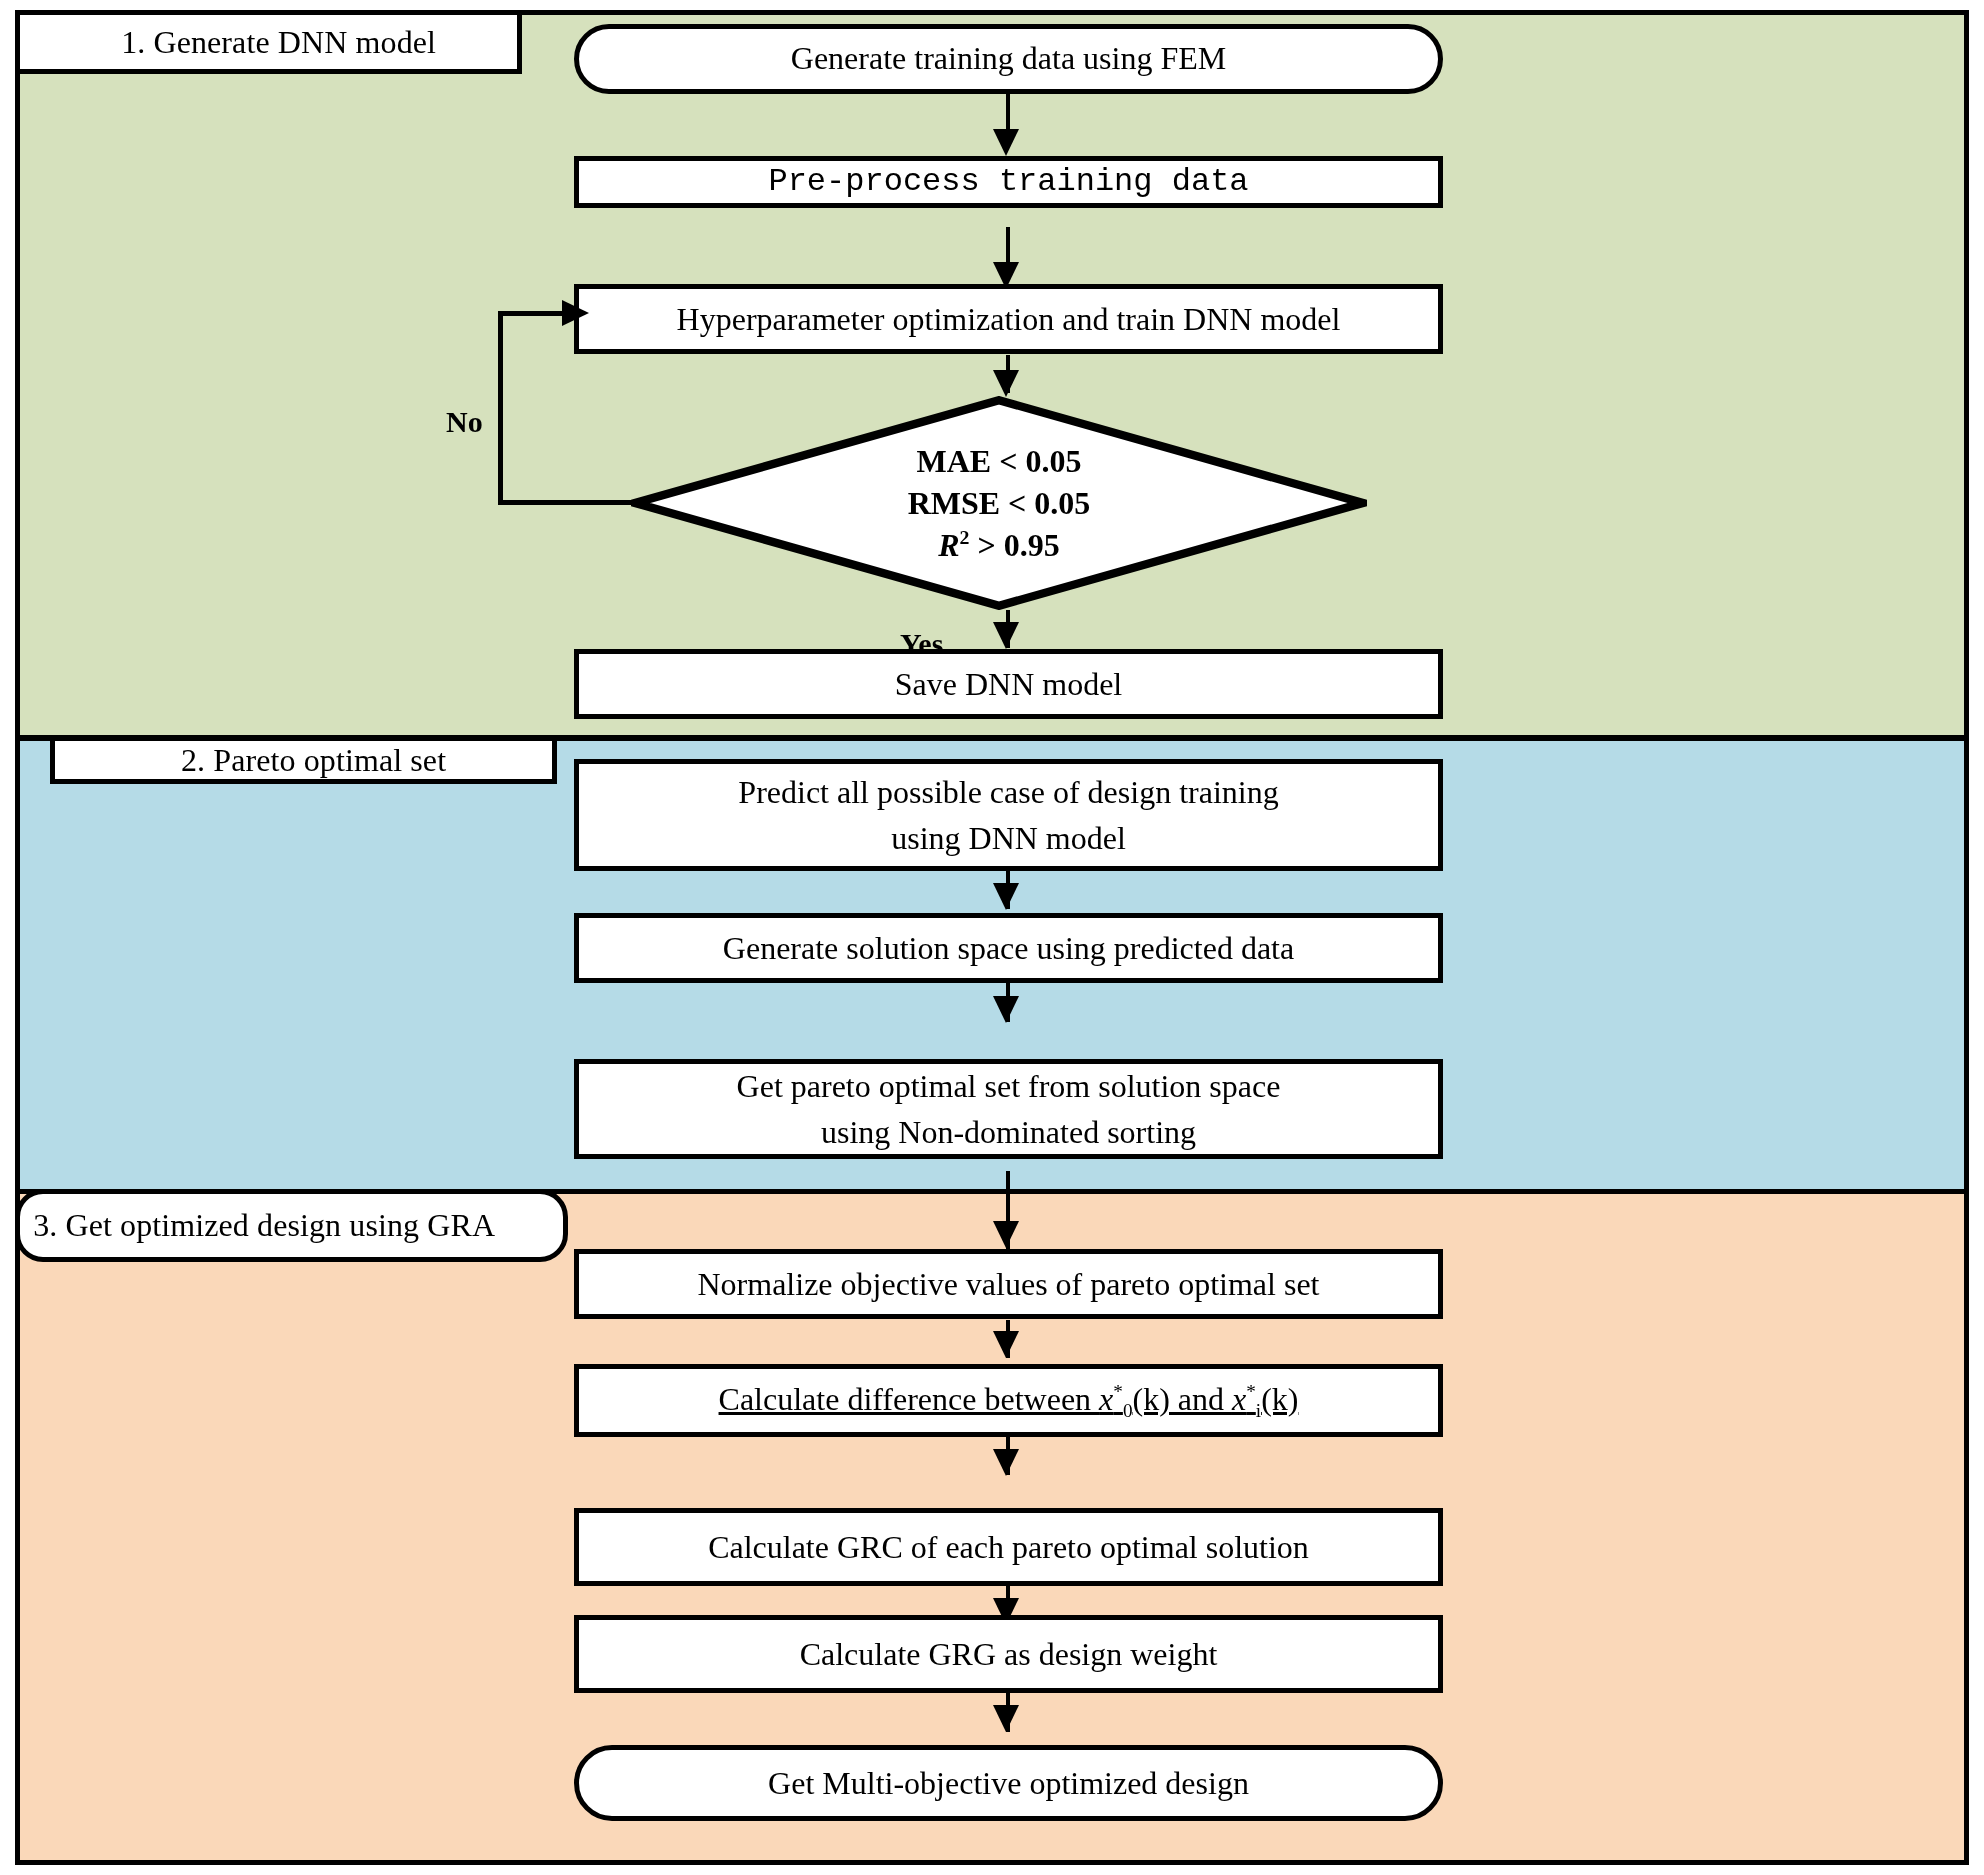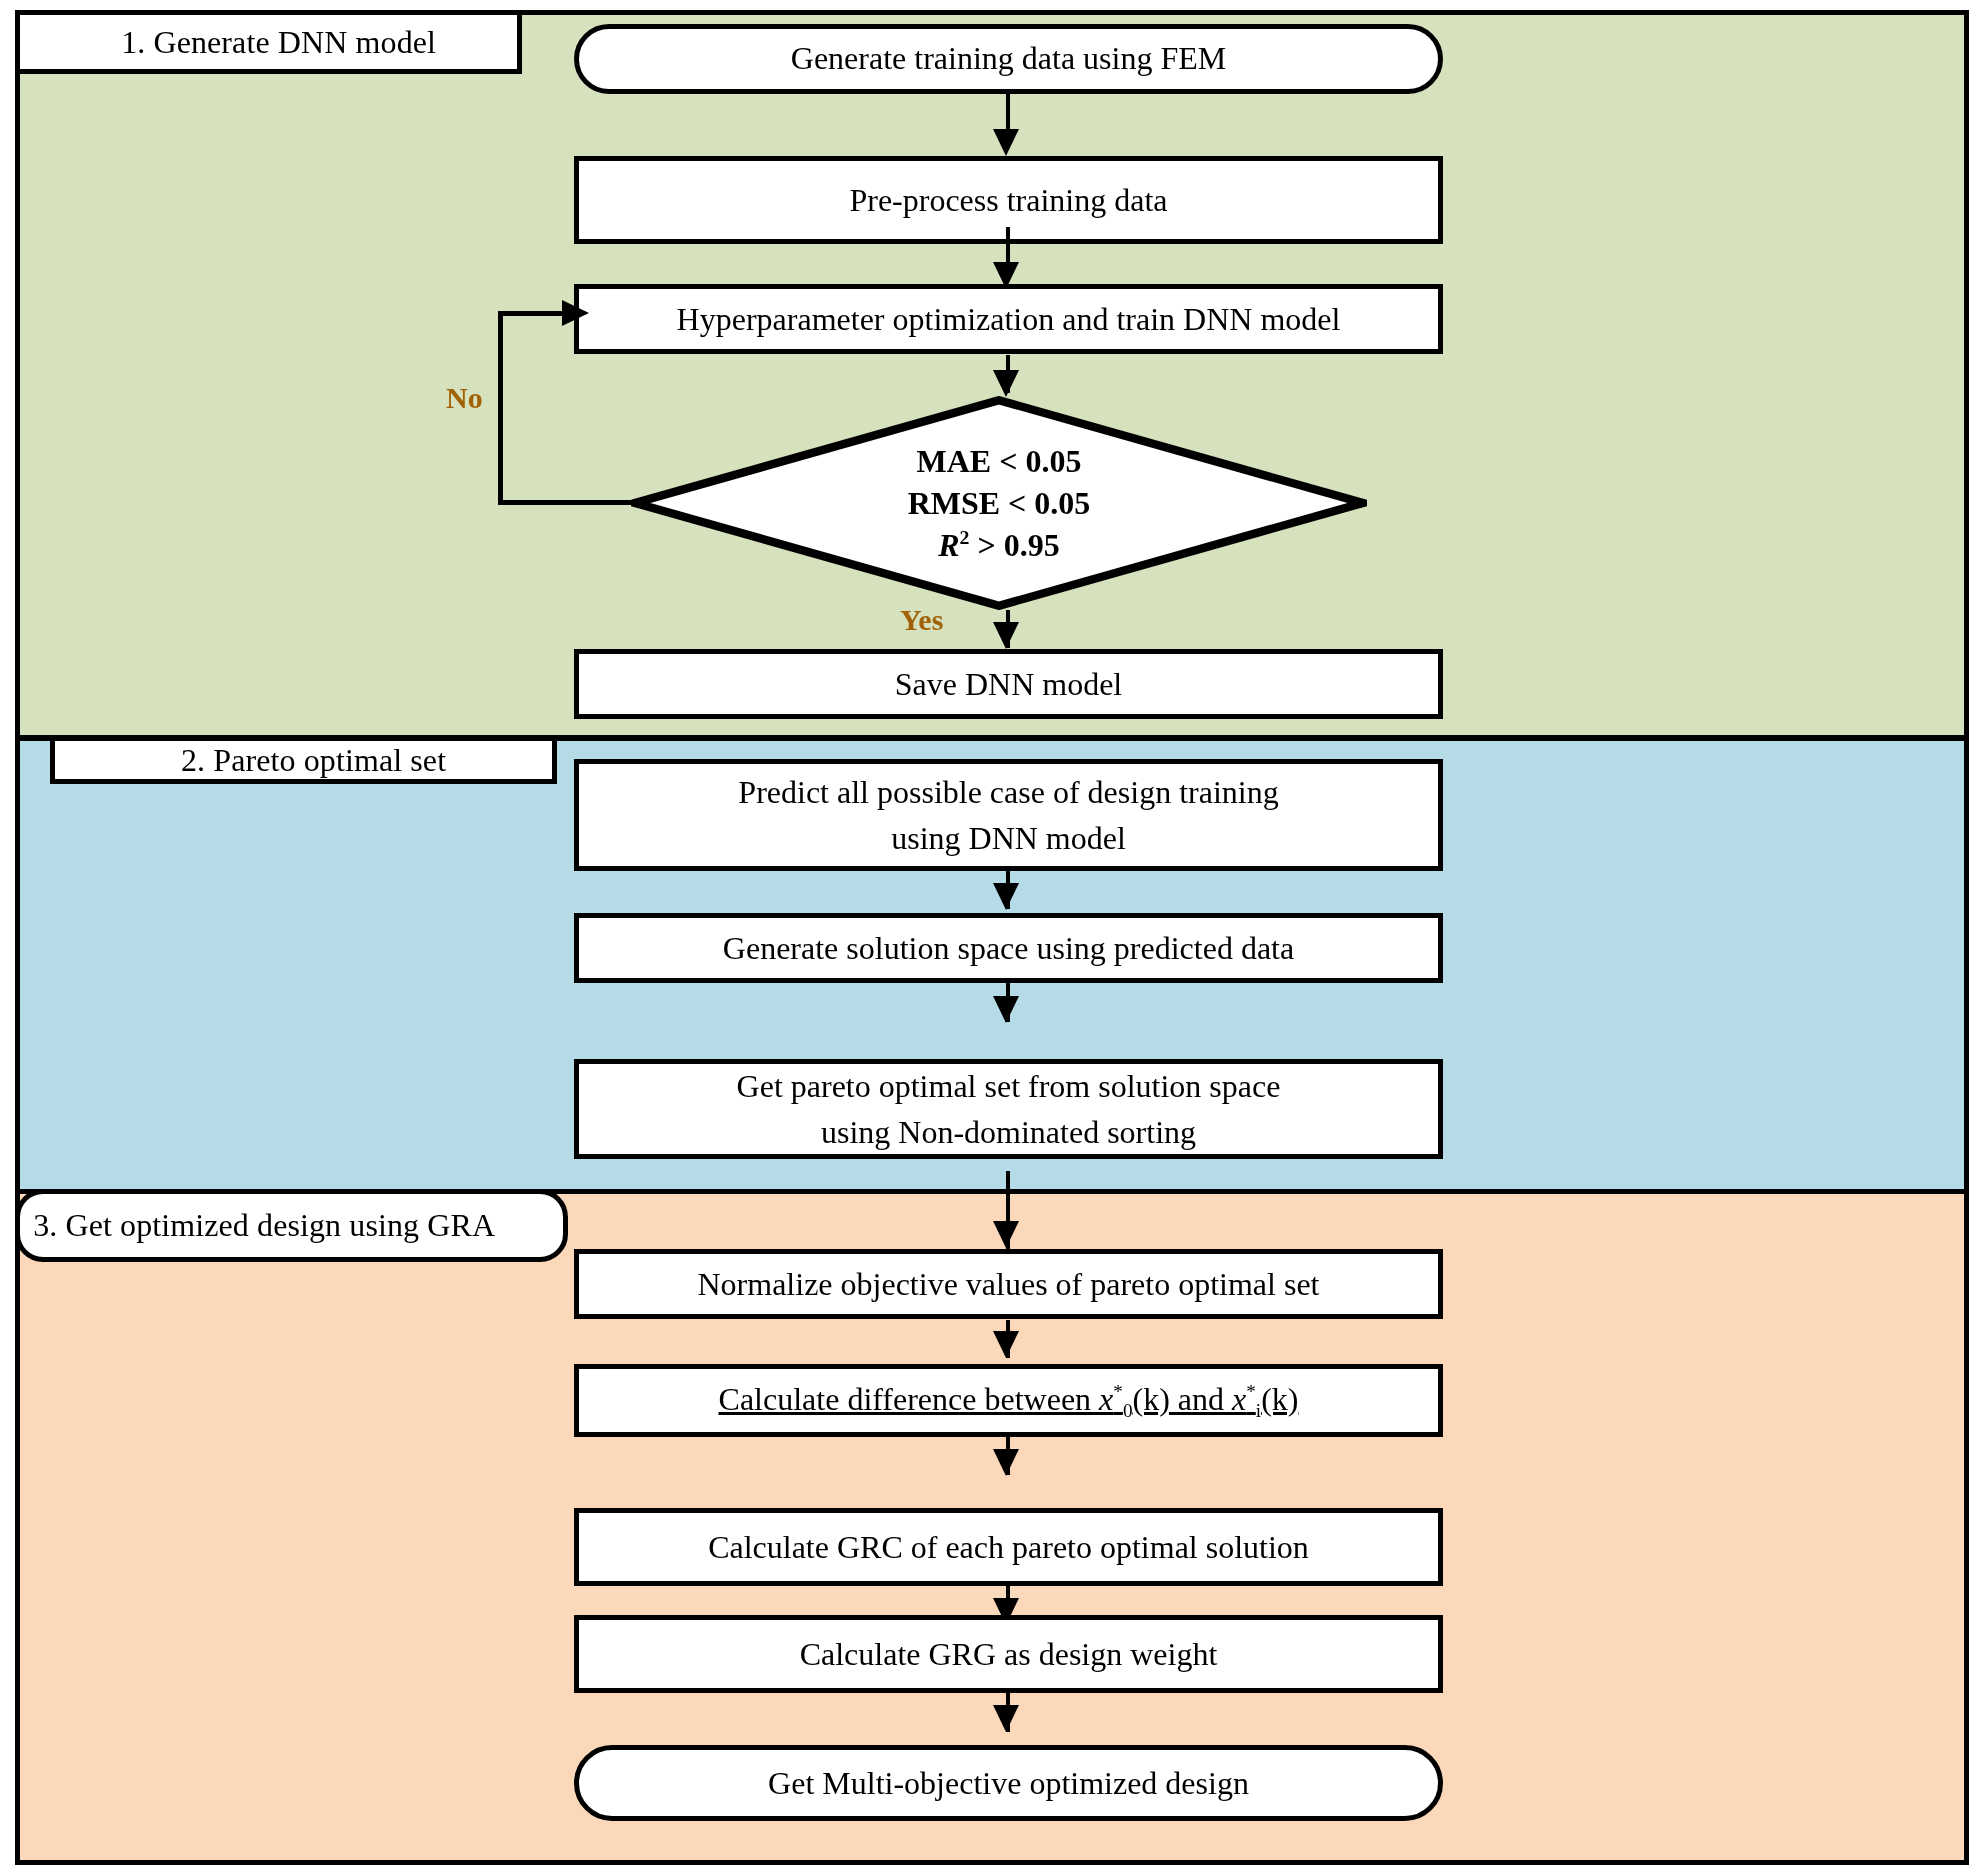--- a/index.html
+++ b/index.html
@@ -128,22 +128,23 @@
     width: 0; height: 0;
     border-top: 13.6px solid transparent;
     border-bottom: 13.6px solid transparent;
     border-left: 27px solid #000000;
   }
 
   .edge-label {
     position: absolute;
     font-size: 30px;
     font-weight: bold;
-    color: #a16207;
+    color: #000000;
     white-space: nowrap;
+    margin-top: 24px;
   }
   #label-no  { left: 446px;  top: 381px; }
   #label-yes { left: 900px; top: 603px; }
 
   .math { font-style: normal; text-decoration: underline; }
   .math .v { font-style: italic; }
   .math sup { font-size: 0.6em; vertical-align: super; }
   .math sub { font-size: 0.6em; vertical-align: sub; }
 </style>
 </head>
@@ -157,21 +158,21 @@
 
   <div class="phase-label" id="phase-label-1">1. Generate DNN model</div>
   <div class="phase-label" id="phase-label-2">2. Pareto optimal set</div>
   <div class="phase-label" id="phase-label-3">3. Get optimized design using GRA</div>
 
   <div class="node terminator" style="top:23.5px; height:70px;">Generate training data using FEM</div>
 
   <div class="conn" style="top:94px; height:38px;"></div>
   <div class="arrowhead" style="top:129px;"></div>
 
-  <div class="node" style="top:156px; height:88px;">Pre-process training data</div>
+  <div class="node" style="top:156px; height:52px;font-family:Liberation Mono, monospace;">Pre-process training data</div>
 
   <div class="conn" style="top:227px; height:38px;"></div>
   <div class="arrowhead" style="top:262px;"></div>
 
   <div class="node" style="top:284px; height:70px;">Hyperparameter optimization and train DNN model</div>
 
   <div class="conn" style="top:355px; height:38px;"></div>
   <div class="arrowhead" style="top:370px;"></div>
 
   <div id="decision-shape">

